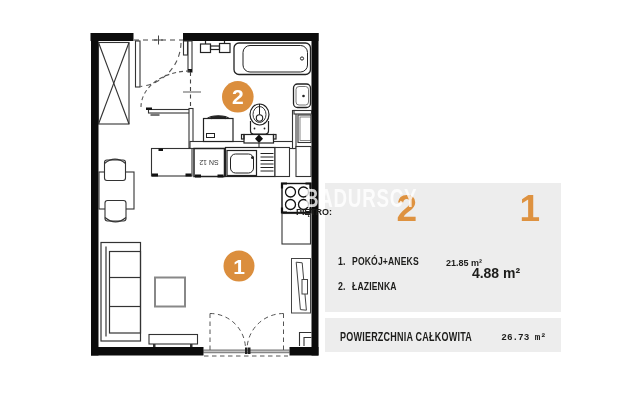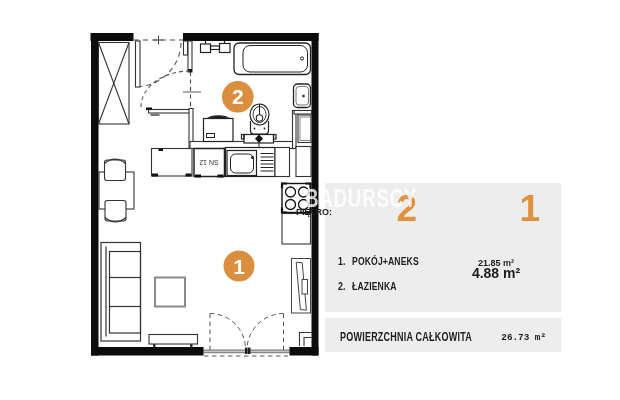--- a/index.html
+++ b/index.html
@@ -241,21 +241,21 @@
 
 <div class="abs lbl" style="left:296px;top:207px;width:100px;text-align:left;font-size:9px;letter-spacing:-0.1px;">PIĘTRO:</div>
 
 <div class="abs num" style="left:396.5px;top:192px;font-size:37px;line-height:33px;">2</div>
 
 
 <div class="abs num" style="left:519.5px;top:192px;font-size:37px;line-height:33px;">1</div>
 
 <div class="abs lbl" style="left:338px;top:255.1px;font-size:11px;transform:scaleX(0.8);transform-origin:0 0;">1.</div>
 <div class="abs lbl" style="left:351.8px;top:255.1px;font-size:11px;letter-spacing:0.2px;transform:scaleX(0.78);transform-origin:0 0;">POKÓJ+ANEKS</div>
-<div class="abs lbl" style="left:446px;top:257.5px;width:100px;text-align:center;font-size:9px;">21.85 m²</div>
+<div class="abs lbl" style="left:446px;top:257.5px;width:100px;text-align:left;font-size:9px;">21.85 m²</div>
 
 <div class="abs lbl" style="left:338px;top:280.1px;font-size:11px;transform:scaleX(0.8);transform-origin:0 0;">2.</div>
 <div class="abs lbl" style="left:351.8px;top:280.1px;font-size:11px;letter-spacing:0.2px;transform:scaleX(0.78);transform-origin:0 0;">ŁAZIENKA</div>
 <div class="abs lbl" style="left:446px;top:265px;width:100px;text-align:center;font-size:14px;">4.88 m²</div>
 
 <div class="abs lbl" style="left:339.5px;top:329.8px;font-size:12px;letter-spacing:0.3px;transform:scaleX(0.75);transform-origin:0 0;">POWIERZCHNIA CAŁKOWITA</div>
 <div class="abs lbl" style="left:446px;top:331.8px;width:100px;text-align:right;font-size:9.3px;font-family:Liberation Mono, monospace;">26.73 m²</div>
 
 <div class="abs" style="left:305px;top:186px;font-size:25px;line-height:25px;font-weight:bold;color:rgba(255,255,255,0.8);z-index:5;transform:scaleX(0.75);transform-origin:0 0;letter-spacing:1px;">BADURSCY</div>
 

